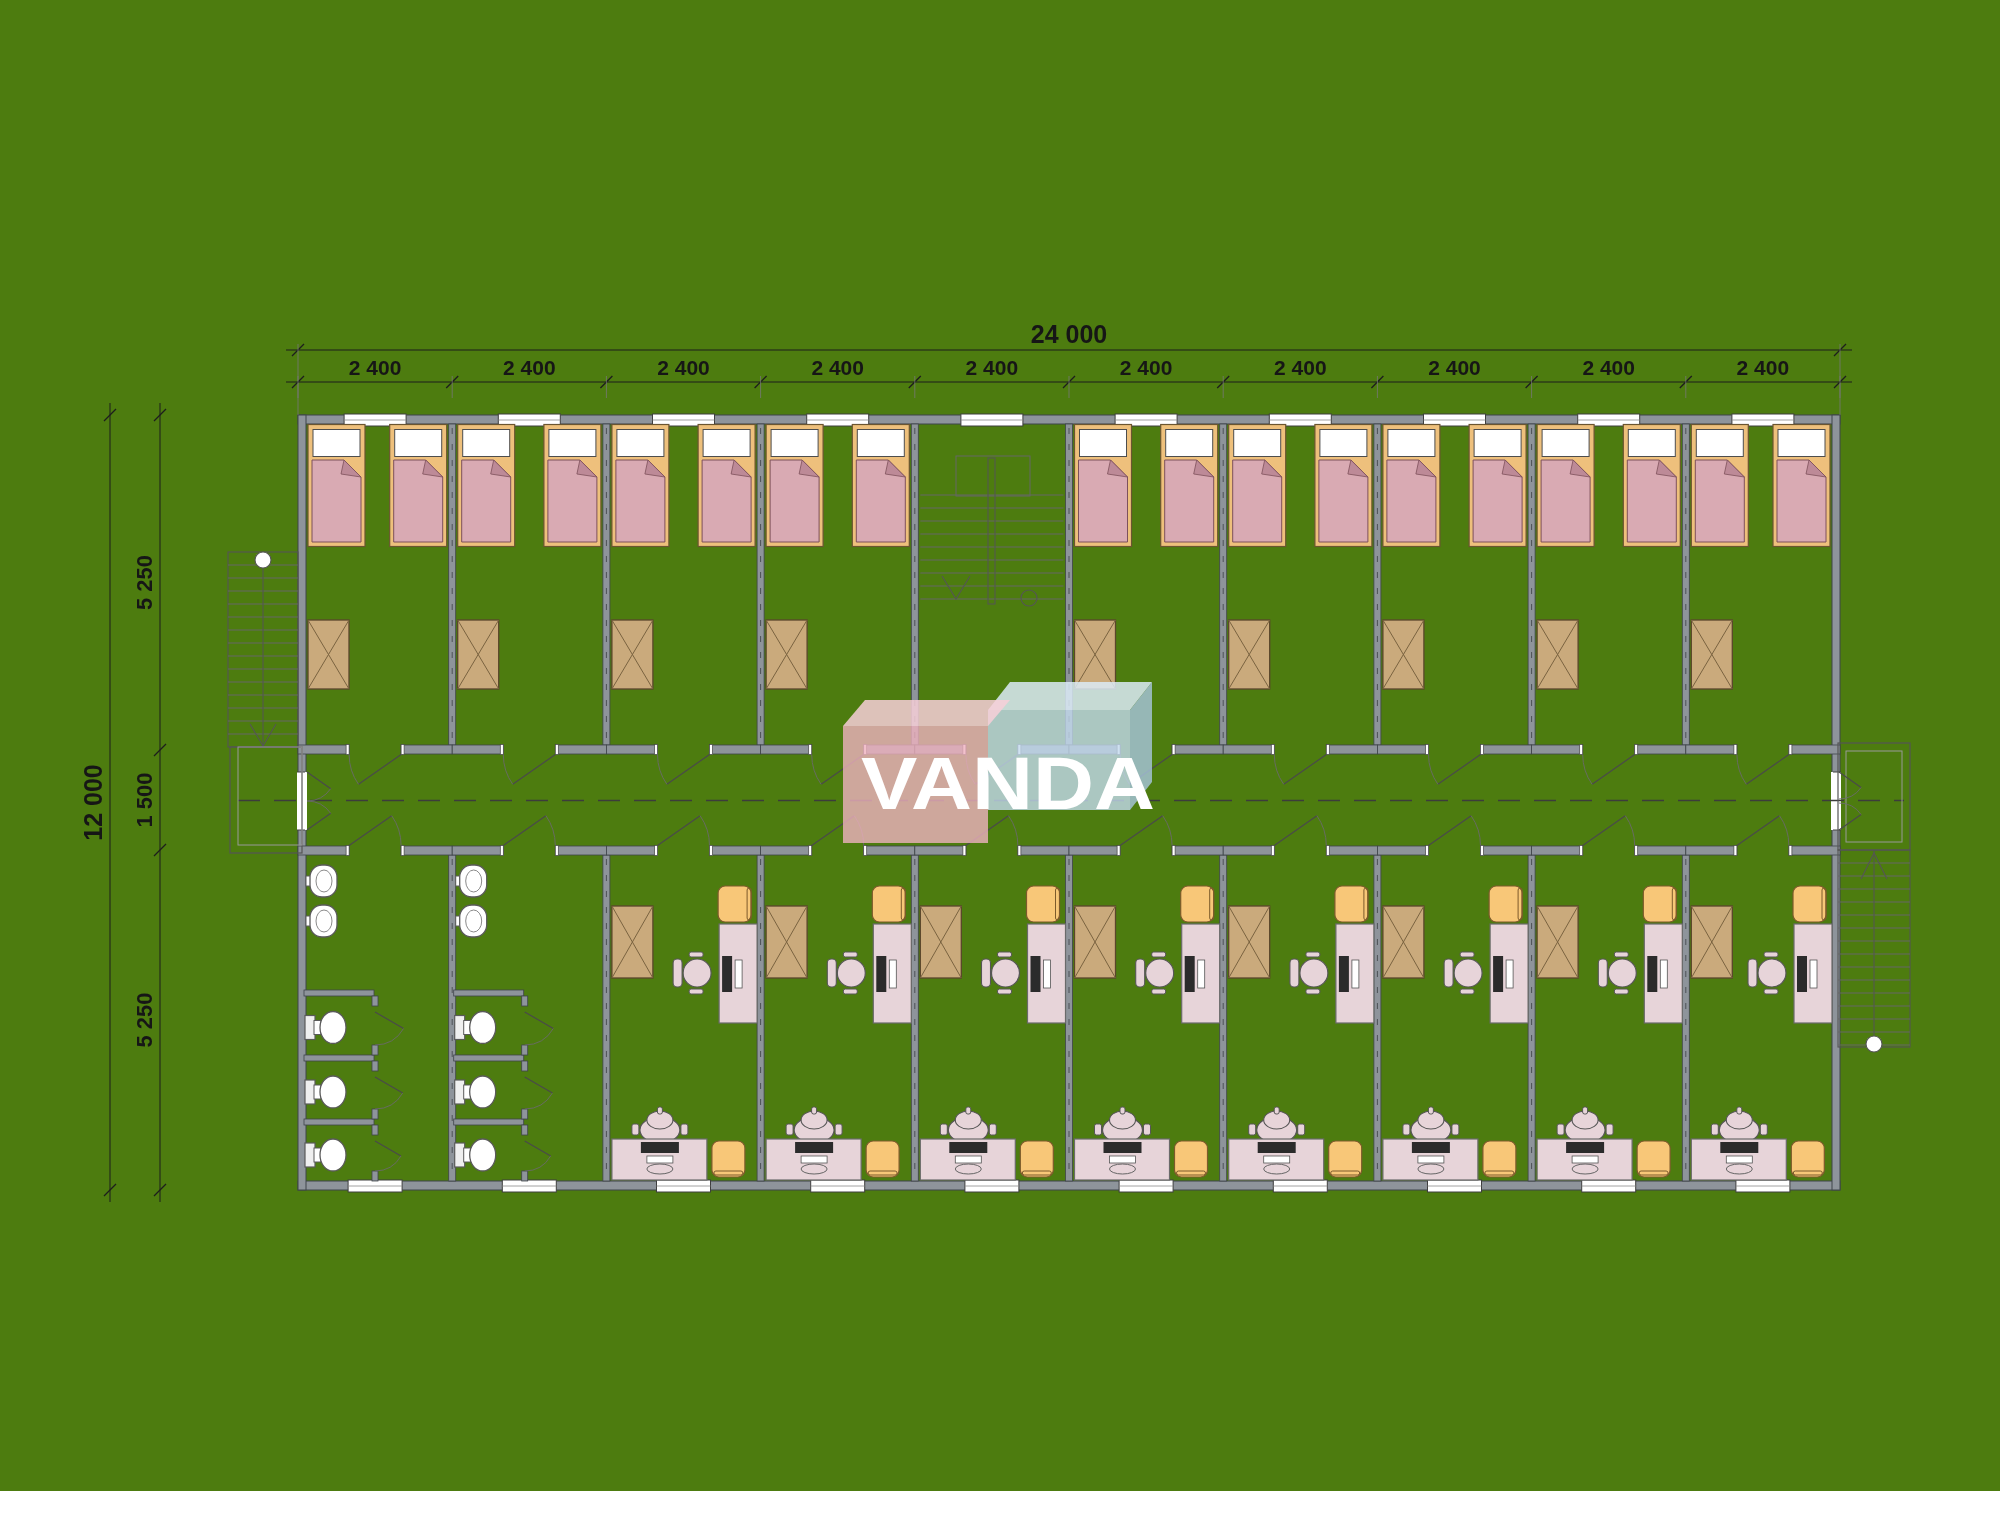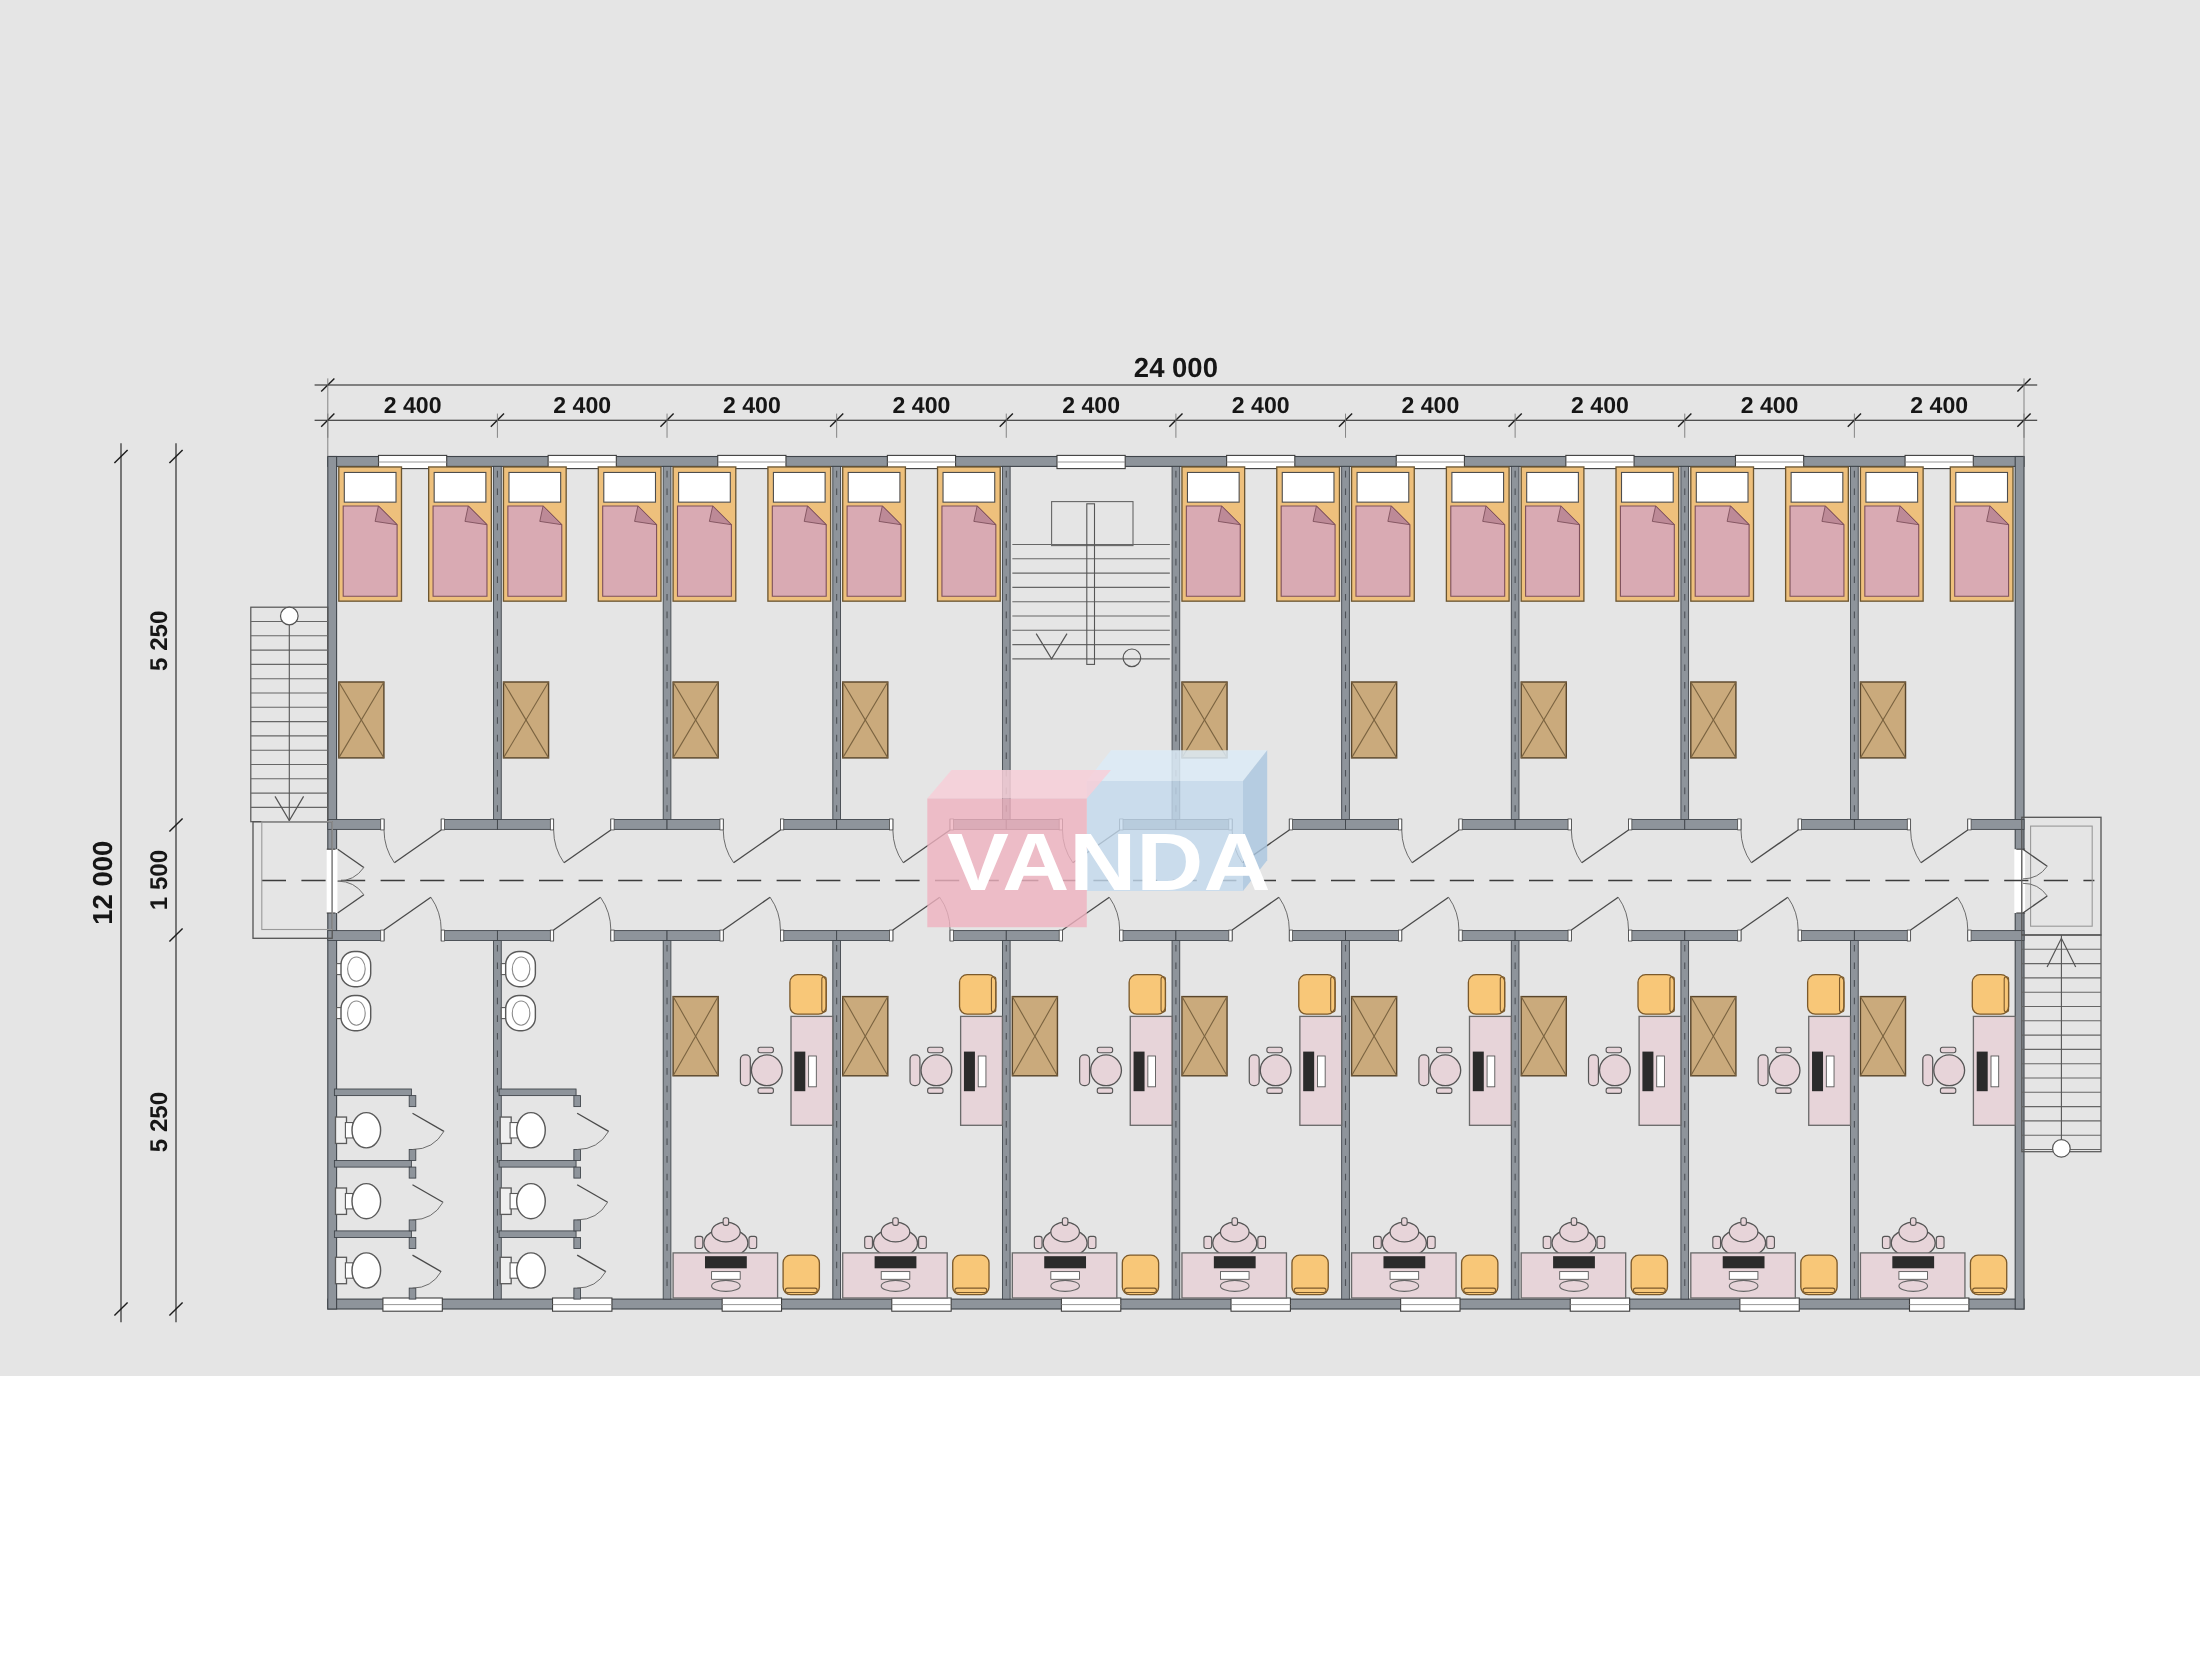--- a/index.html
+++ b/index.html
@@ -1,16 +1,16 @@
 <!DOCTYPE html>
 <html><head>
 <meta charset="utf-8">
 <style>
   html,body{margin:0;padding:0;background:#ffffff;}
-  #stage{position:relative;width:2000px;height:1251px;background:#e5e5e5;overflow:hidden;}
+  #stage{position:relative;width:2000px;height:1491px;background:#4d7c0f;overflow:hidden;}
   svg text{user-select:none;}
 </style>
 </head>
 <body>
 
 <div id="stage"><svg width="2000" height="1520" viewBox="0 0 2000 1520">
       <g>
         <rect x="298" y="415" width="1542" height="9" fill="#8e949b" stroke="#3f444a" stroke-width="1"></rect>
         <rect x="298" y="1181" width="1542" height="9" fill="#8e949b" stroke="#3f444a" stroke-width="1"></rect>
         <rect x="298" y="415" width="8" height="775" fill="#8e949b" stroke="#3f444a" stroke-width="1"></rect>

